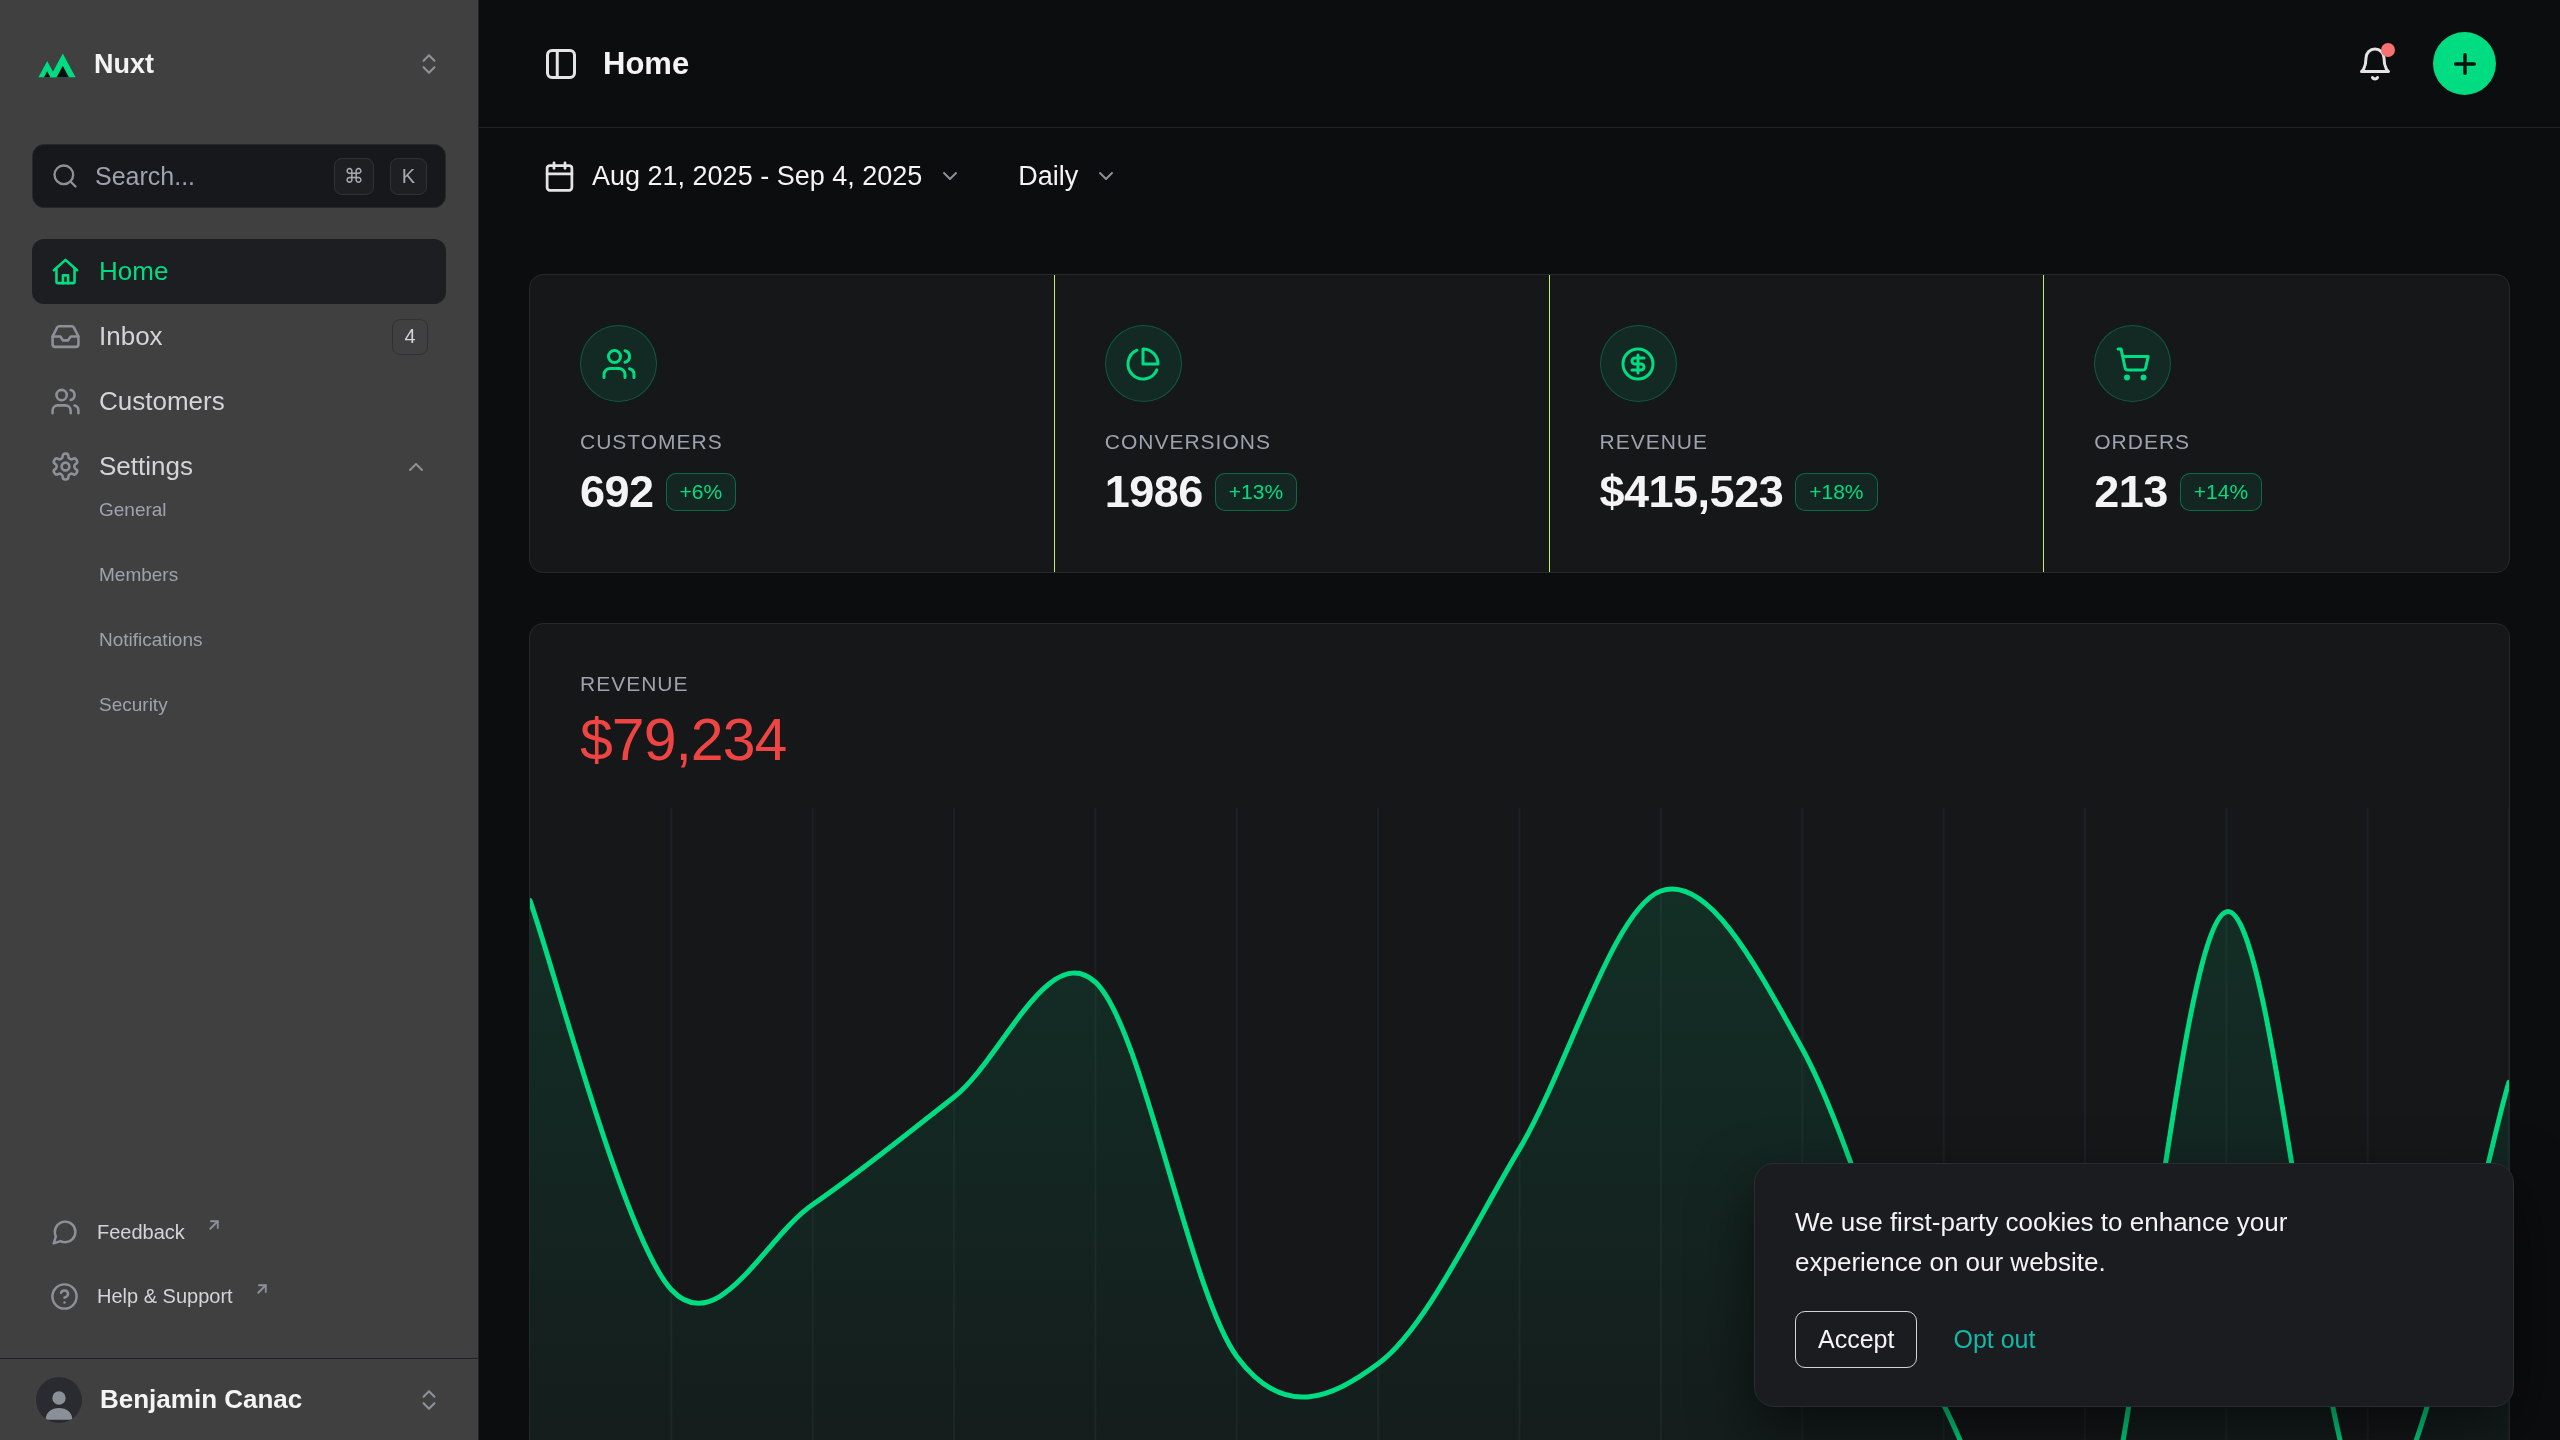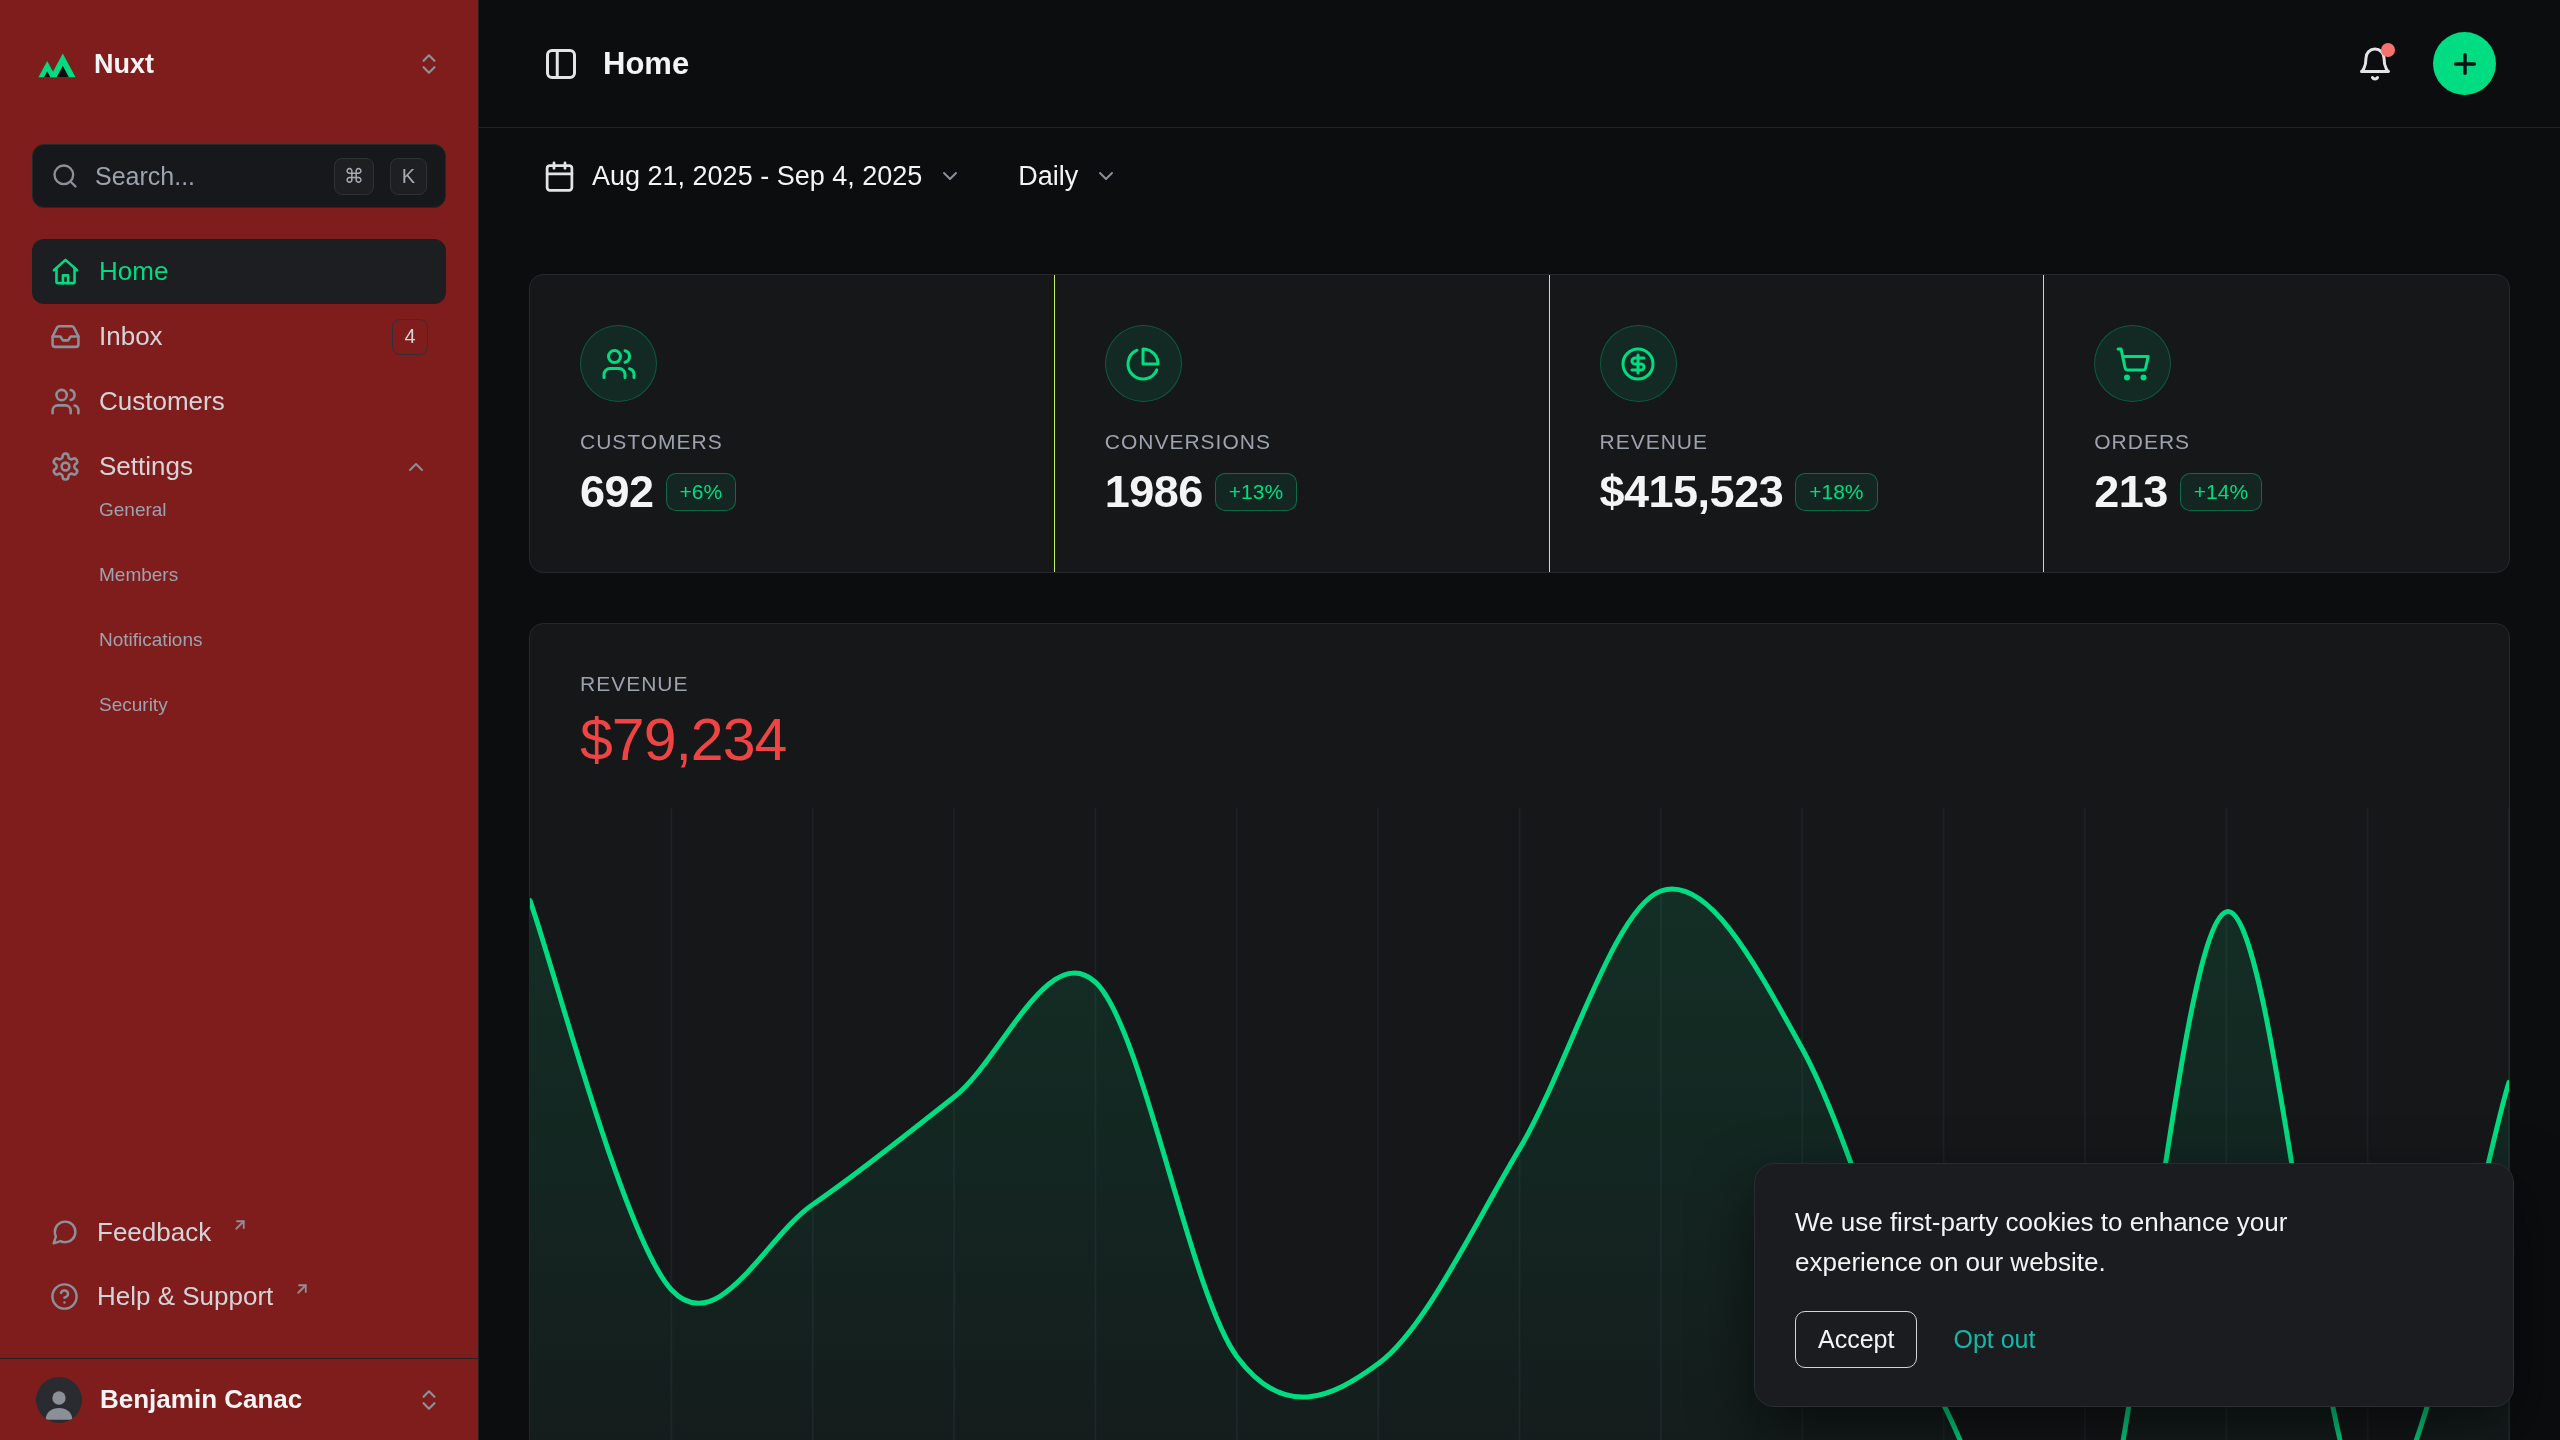--- a/index.html
+++ b/index.html
@@ -8,21 +8,21 @@
     background:#0c0d0f; color:#ededf0;
     font-family:"Liberation Sans", sans-serif;
     position:relative;
   }
   svg { display:block; }
   .icon { flex:0 0 auto; display:flex; align-items:center; justify-content:center; }
 
   .app { display:flex; width:100%; height:100%; }
 
   
-  .sidebar { width:479px; flex:0 0 479px; display:flex; flex-direction:column; border-right:1px solid #202226; background:#7f1d1d; }
+  .sidebar { width:479px; flex:0 0 479px; display:flex; flex-direction:column; border-right:1px solid #202226; background:#404040; }
   .sb-header { height:128px; display:flex; align-items:center; gap:16px; padding:0 36px; }
   .logo-badge { width:42px; height:42px; display:flex; align-items:center; justify-content:center; }
   .app-name { font-size:27px; font-weight:700; color:#f4f4f5; }
   .sb-header .grow { flex:1; }
   .muted-ic { color:#8b9099; }
 
   .search { margin:16px 32px 0; height:64px; background:#17181c; border:1px solid #26282c; border-radius:12px;
             display:flex; align-items:center; gap:16px; padding:0 18px; cursor:text; }
   .search-q { flex:1; font-size:25px; color:#9ca3af; }
   .kbd { min-width:37px; height:37px; padding:0 9px; border:1px solid #2e3136; background:#1d1f23; border-radius:8px;
@@ -35,21 +35,21 @@
   .nav-item.active { background:#1c1e22; color:#00dc82; }
   .nav-item.active .nico { color:#00dc82; }
   .count-badge { margin-left:auto; min-width:36px; height:36px; padding:0 9px; border:1px solid #2e3136; border-radius:8px;
                  font-size:20px; color:#d4d4d8; display:flex; align-items:center; justify-content:center; }
   .nav-item .trail { margin-left:auto; color:#8b9099; }
   .subnav-item { height:65px; display:flex; align-items:flex-start; padding-left:67px; border-radius:12px;
                  color:#9ca3af; font-size:19px; cursor:pointer; }
 
   .sb-footer { margin-top:auto; padding:0 32px 30px; display:flex; flex-direction:column; }
   .footer-item { height:64px; display:flex; align-items:center; gap:18px; padding:0 18px; border-radius:12px;
-                 color:#d4d4d8; font-size:26px; cursor:pointer; }
+                 color:#d4d4d8; font-size:20px; cursor:pointer; }
   .footer-item .nico { width:29px; height:29px; color:#8b9099; }
   .ext { width:18px; height:18px; color:#8b9099; margin:-14px 0 0 2px; }
 
   .user-row { border-top:1px solid #202226; height:82px; display:flex; align-items:center; gap:18px; padding:0 36px; cursor:pointer; }
   .avatar { width:46px; height:46px; border-radius:50%; background:#2a2b30; overflow:hidden; display:flex; align-items:flex-end; justify-content:center; }
   .user-name { font-size:26px; font-weight:600; color:#f4f4f5; }
   .user-row .grow { flex:1; }
 
   
   .main { flex:1; display:flex; flex-direction:column; overflow:hidden; position:relative; }

